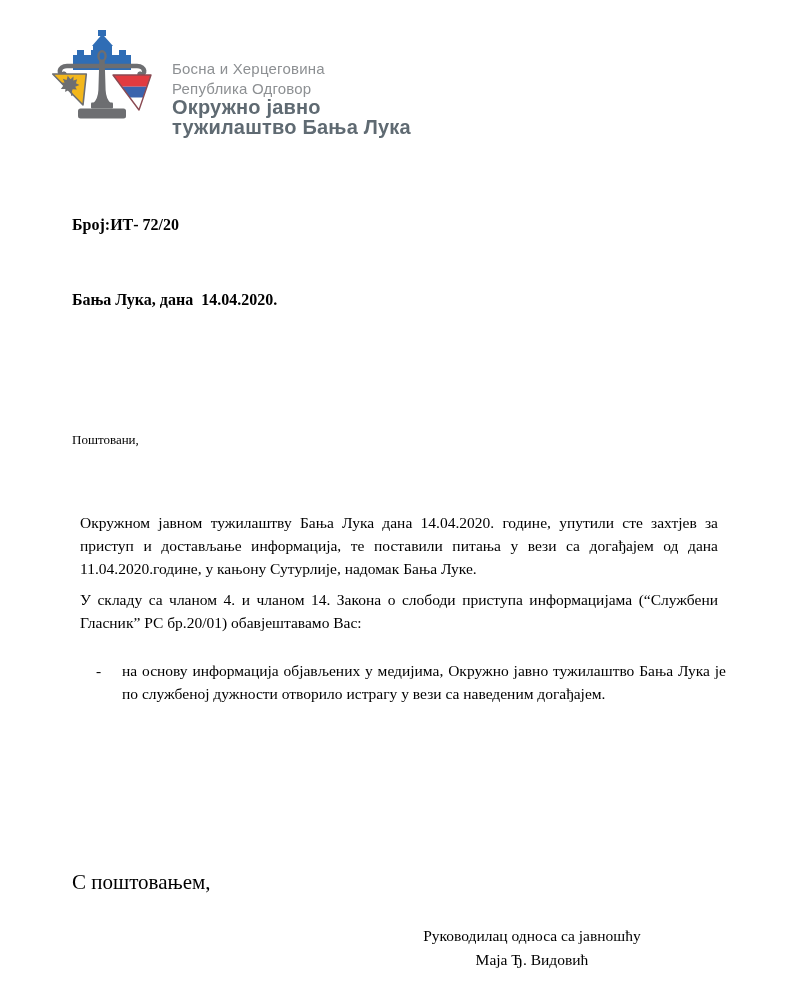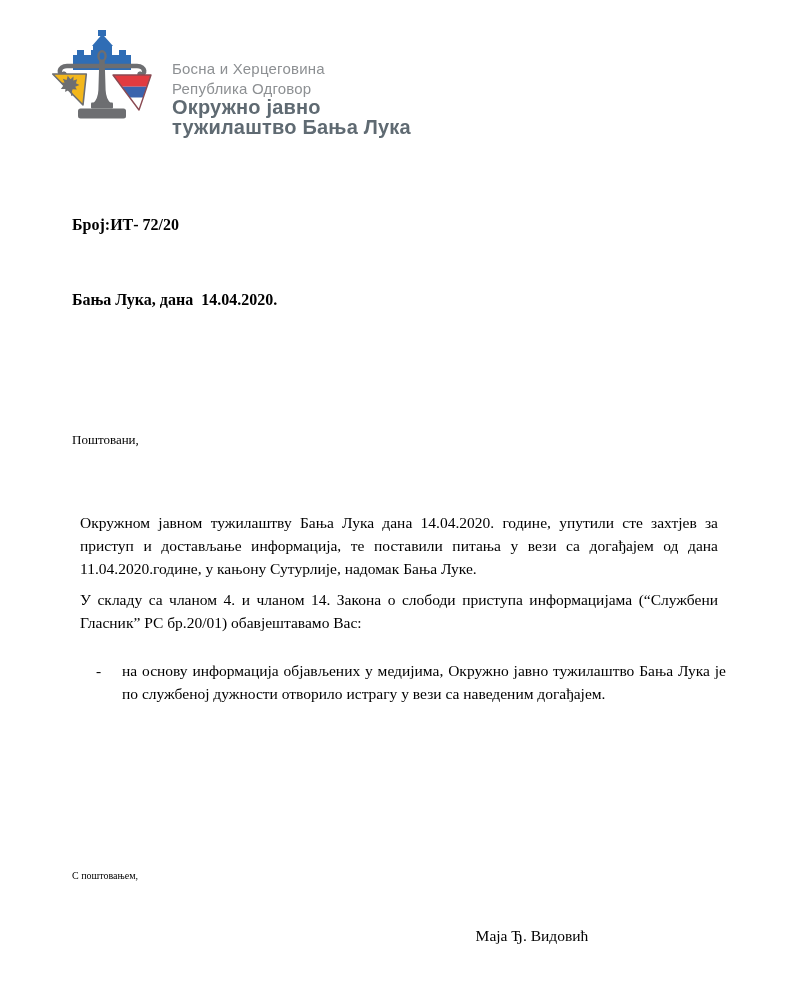--- a/index.html
+++ b/index.html
@@ -36,21 +36,21 @@
     position:absolute;left:72px;top:503px;width:654px;
     font-size:15.5px;line-height:23px;text-align:justify;
   }
   .paragraphs p{margin:8px;}
   .bullet{
     position:absolute;left:72px;top:659px;width:654px;
     font-size:15.5px;line-height:23px;
   }
   .bullet .marker{position:absolute;left:24px;top:0;}
   .bullet .bullet-text{display:block;margin-left:50px;text-align:justify;}
-  .closing{position:absolute;left:72px;top:870px;font-size:10px;}
+  .closing{position:absolute;left:72px;top:870px;font-size:21px;}
   .signature{
     position:absolute;left:400px;top:924px;width:264px;
     font-size:15.5px;line-height:24px;text-align:center;
   }
   .signature div{white-space:nowrap;}
 </style>
 </head>
 <body>
 
 <div class="page">
@@ -116,16 +116,17 @@
   </div>
 
   <div class="bullet">
     <span class="marker">-</span>
     <span class="bullet-text">на основу  информација објављених у медијима, Окружно јавно тужилаштво Бања Лука је по службеној дужности отворило истрагу у вези са наведеним догађајем.</span>
   </div>
 
   <div class="closing">С поштовањем,</div>
 
   <div class="signature">
+    <div>Руководилац односа са јавношћу</div>
     <div>Маја Ђ. Видовић</div>
   </div>
 
 </div>
 
 </body></html>

